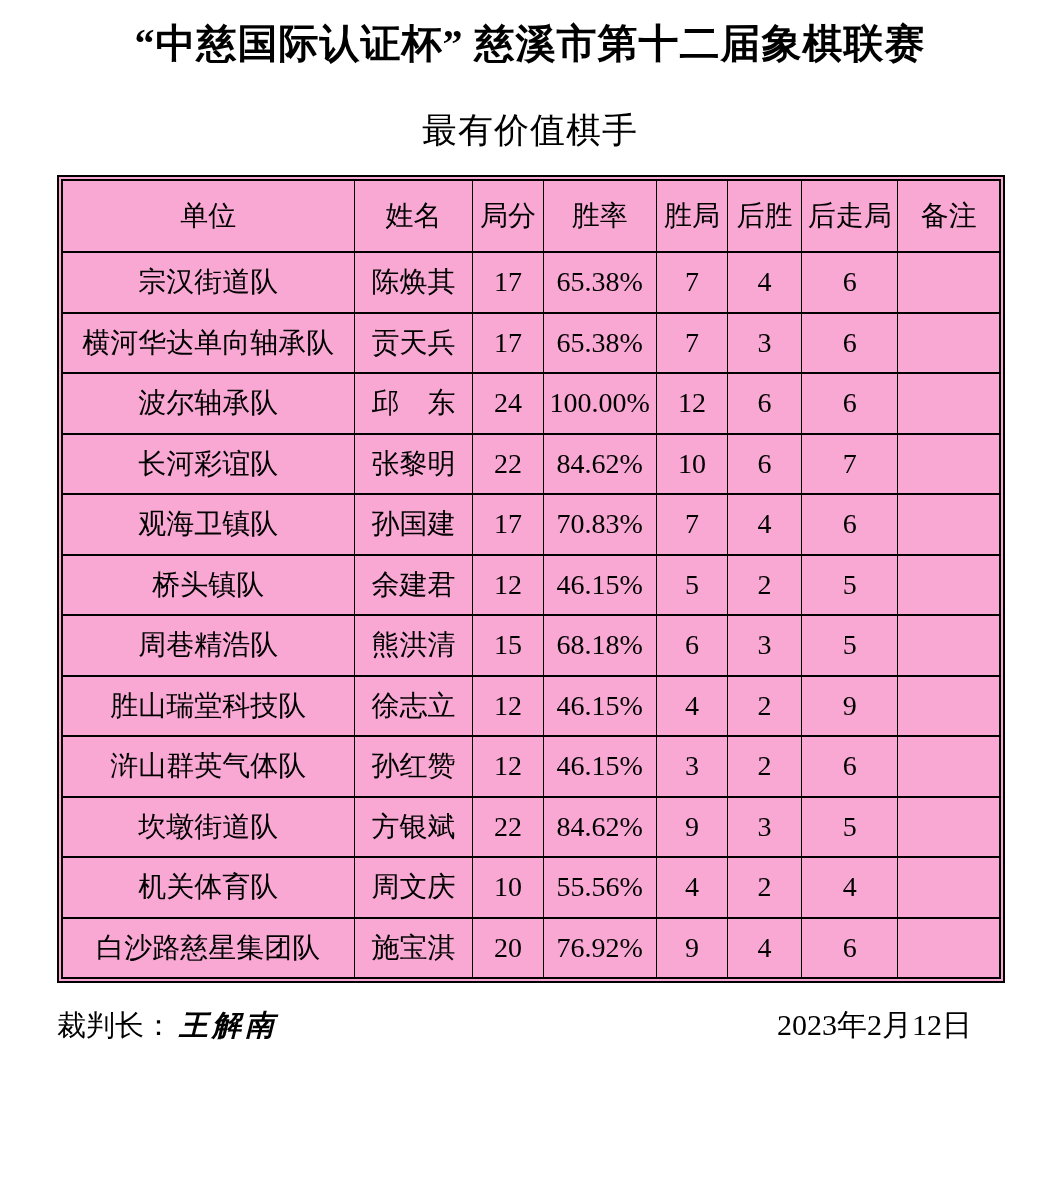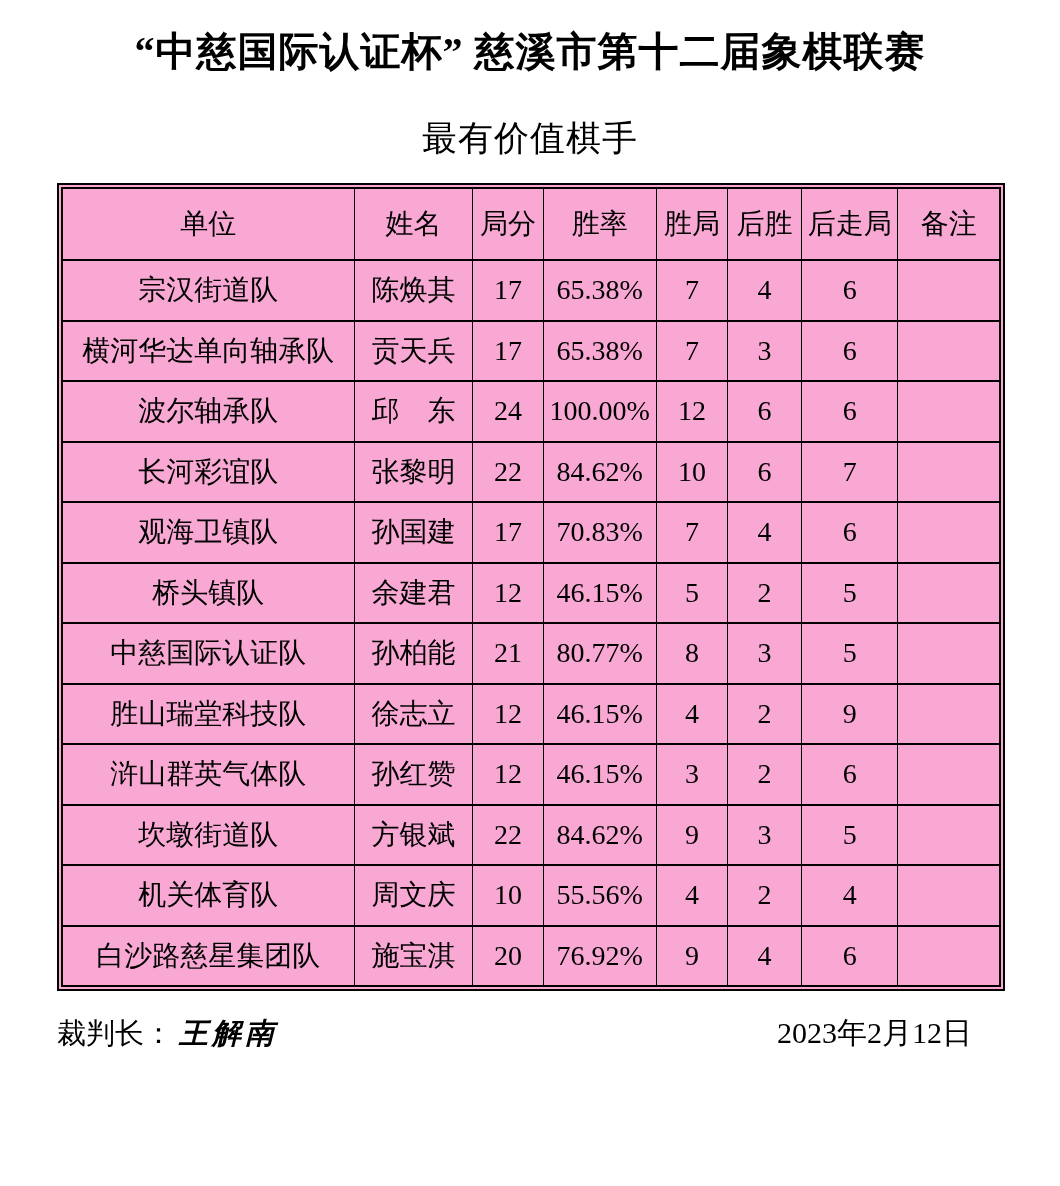--- a/index.html
+++ b/index.html
@@ -11,21 +11,21 @@
     position: relative;
     width: 1060px;
     height: 1186px;
     background: #ffffff;
     color: #000000;
     font-family: "Liberation Serif", "DejaVu Serif", serif;
     overflow: hidden;
   }
   .doc-title {
     margin: 0;
-    padding-top: 28px;
+    padding-top: 20px;
     text-align: center;
     font-size: 40px;
     line-height: 1.2;
     font-weight: bold;
     letter-spacing: 1px;
   }
   .doc-subtitle {
     margin: 0;
     margin-top: 42px;
     text-align: center;
@@ -185,25 +185,25 @@
             <td>桥头镇队</td>
             <td>余建君</td>
             <td>12</td>
             <td>46.15%</td>
             <td>5</td>
             <td>2</td>
             <td>5</td>
             <td></td>
           </tr>
           <tr>
-            <td>中慈国际认证队</td>
-            <td>孙柏能</td>
-            <td>21</td>
-            <td>80.77%</td>
-            <td>8</td>
+            <td>周巷精浩队</td>
+            <td>熊洪清</td>
+            <td>15</td>
+            <td>68.18%</td>
+            <td>6</td>
             <td>3</td>
             <td>5</td>
             <td></td>
           </tr>
           <tr>
             <td>胜山瑞堂科技队</td>
             <td>徐志立</td>
             <td>12</td>
             <td>46.15%</td>
             <td>4</td>

